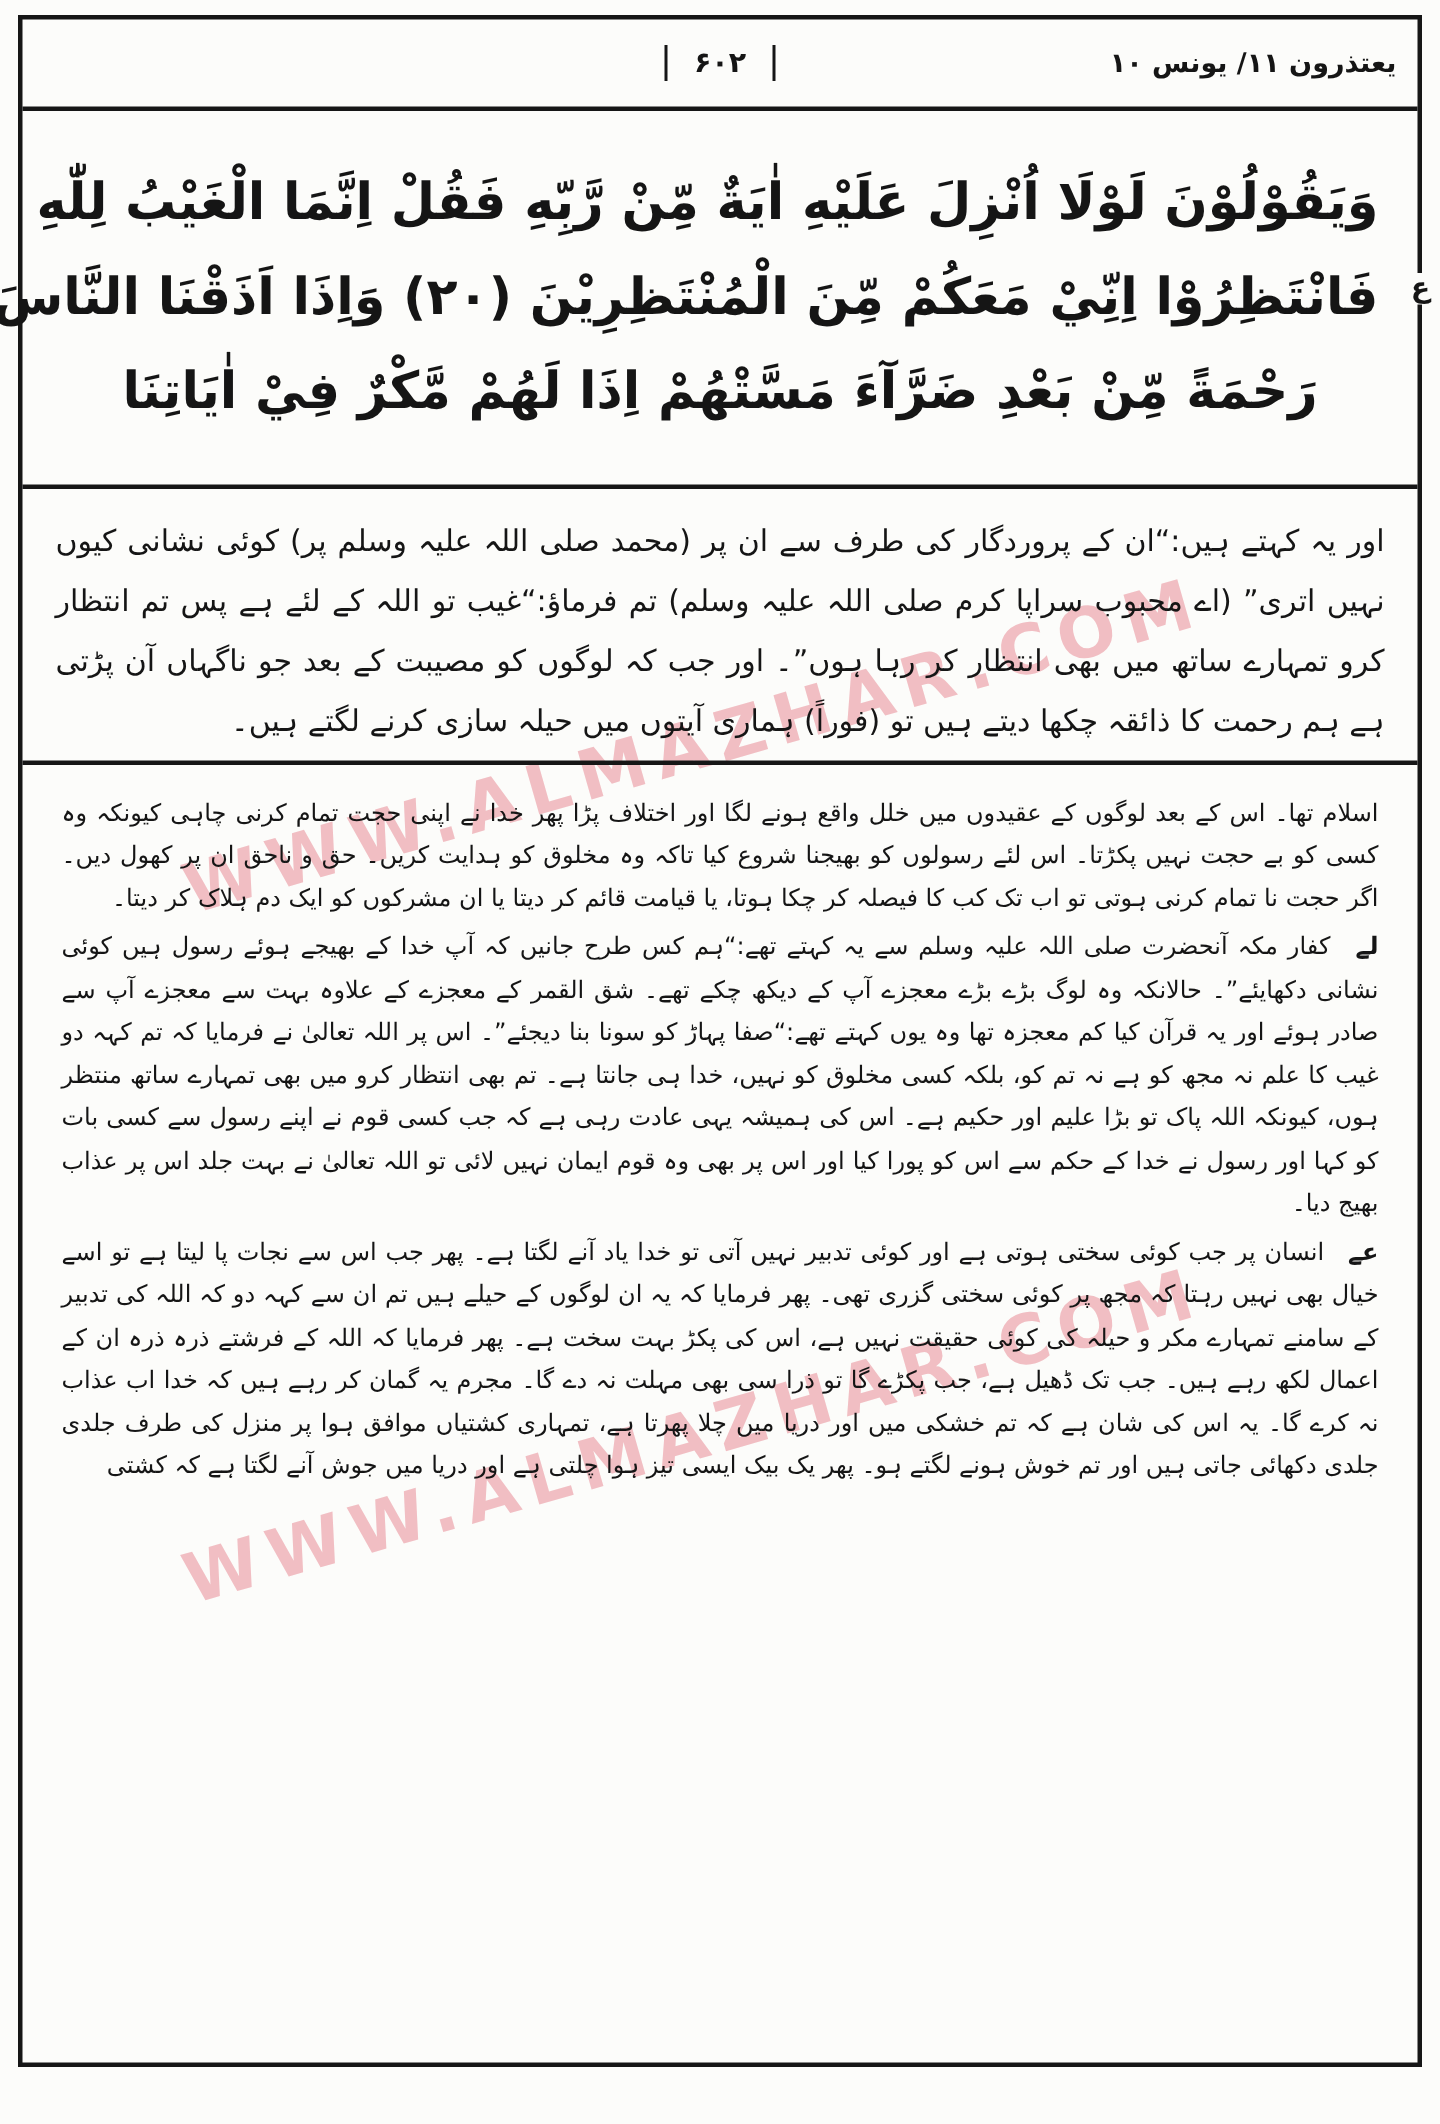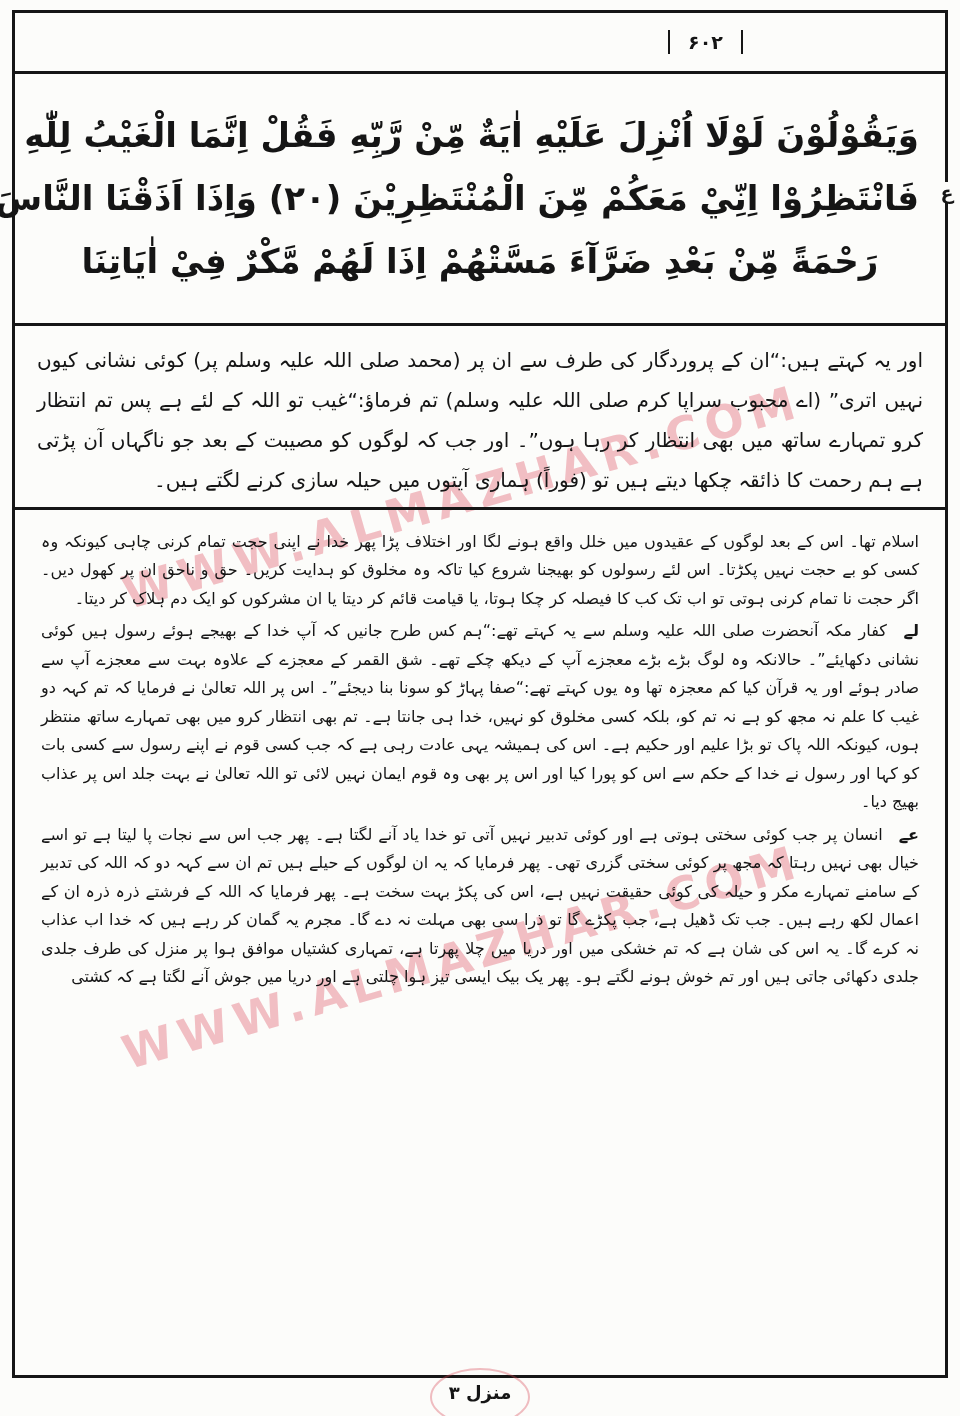--- a/index.html
+++ b/index.html
@@ -149,20 +149,21 @@
 <body>
 
 <div class="page">
 
   <div class="wm wm1">WWW.ALMAZHAR.COM</div>
   <div class="wm wm2">WWW.ALMAZHAR.COM</div>
 
   <div class="frame">
 
     <header class="header">
+      <div class="h-left">یعتذرون ۱۱/ یونس ۱۰</div>
       <div class="h-center">
         <span class="pn-box">۶۰۲</span>
       </div>
     </header>
 
     <section class="quran" dir="rtl">
       <div class="q-line">وَيَقُوْلُوْنَ لَوْلَا اُنْزِلَ عَلَيْهِ اٰيَةٌ مِّنْ رَّبِّهِ فَقُلْ اِنَّمَا الْغَيْبُ لِلّٰهِ</div>
       <div class="q-line">فَانْتَظِرُوْا اِنِّيْ مَعَكُمْ مِّنَ الْمُنْتَظِرِيْنَ (٢٠) وَاِذَا اَذَقْنَا النَّاسَ</div>
       <div class="q-line">رَحْمَةً مِّنْ بَعْدِ ضَرَّآءَ مَسَّتْهُمْ اِذَا لَهُمْ مَّكْرٌ فِيْ اٰيَاتِنَا</div>
     </section>
@@ -180,18 +181,14 @@
       <p>
         <span class="marker">عے</span>
         <span>انسان پر جب کوئی سختی ہوتی ہے اور کوئی تدبیر نہیں آتی تو خدا یاد آنے لگتا ہے۔ پھر جب اس سے نجات پا لیتا ہے تو اسے خیال بھی نہیں رہتا کہ مجھ پر کوئی سختی گزری تھی۔ پھر فرمایا کہ یہ ان لوگوں کے حیلے ہیں تم ان سے کہہ دو کہ اللہ کی تدبیر کے سامنے تمہارے مکر و حیلہ کی کوئی حقیقت نہیں ہے، اس کی پکڑ بہت سخت ہے۔ پھر فرمایا کہ اللہ کے فرشتے ذرہ ذرہ ان کے اعمال لکھ رہے ہیں۔ جب تک ڈھیل ہے، جب پکڑے گا تو ذرا سی بھی مہلت نہ دے گا۔ مجرم یہ گمان کر رہے ہیں کہ خدا اب عذاب نہ کرے گا۔ یہ اس کی شان ہے کہ تم خشکی میں اور دریا میں چلا پھرتا ہے، تمہاری کشتیاں موافق ہوا پر منزل کی طرف جلدی جلدی دکھائی جاتی ہیں اور تم خوش ہونے لگتے ہو۔ پھر یک بیک ایسی تیز ہوا چلتی ہے اور دریا میں جوش آنے لگتا ہے کہ کشتی</span>
       </p>
     </section>
 
   </div>
 
   <div class="ruku">ع</div>
 
-  <footer class="footer">
-    <span class="stamp"></span>
-    <span class="f-text">منزل ۳</span>
-  </footer>
 
 </div>
 
 </body></html>

